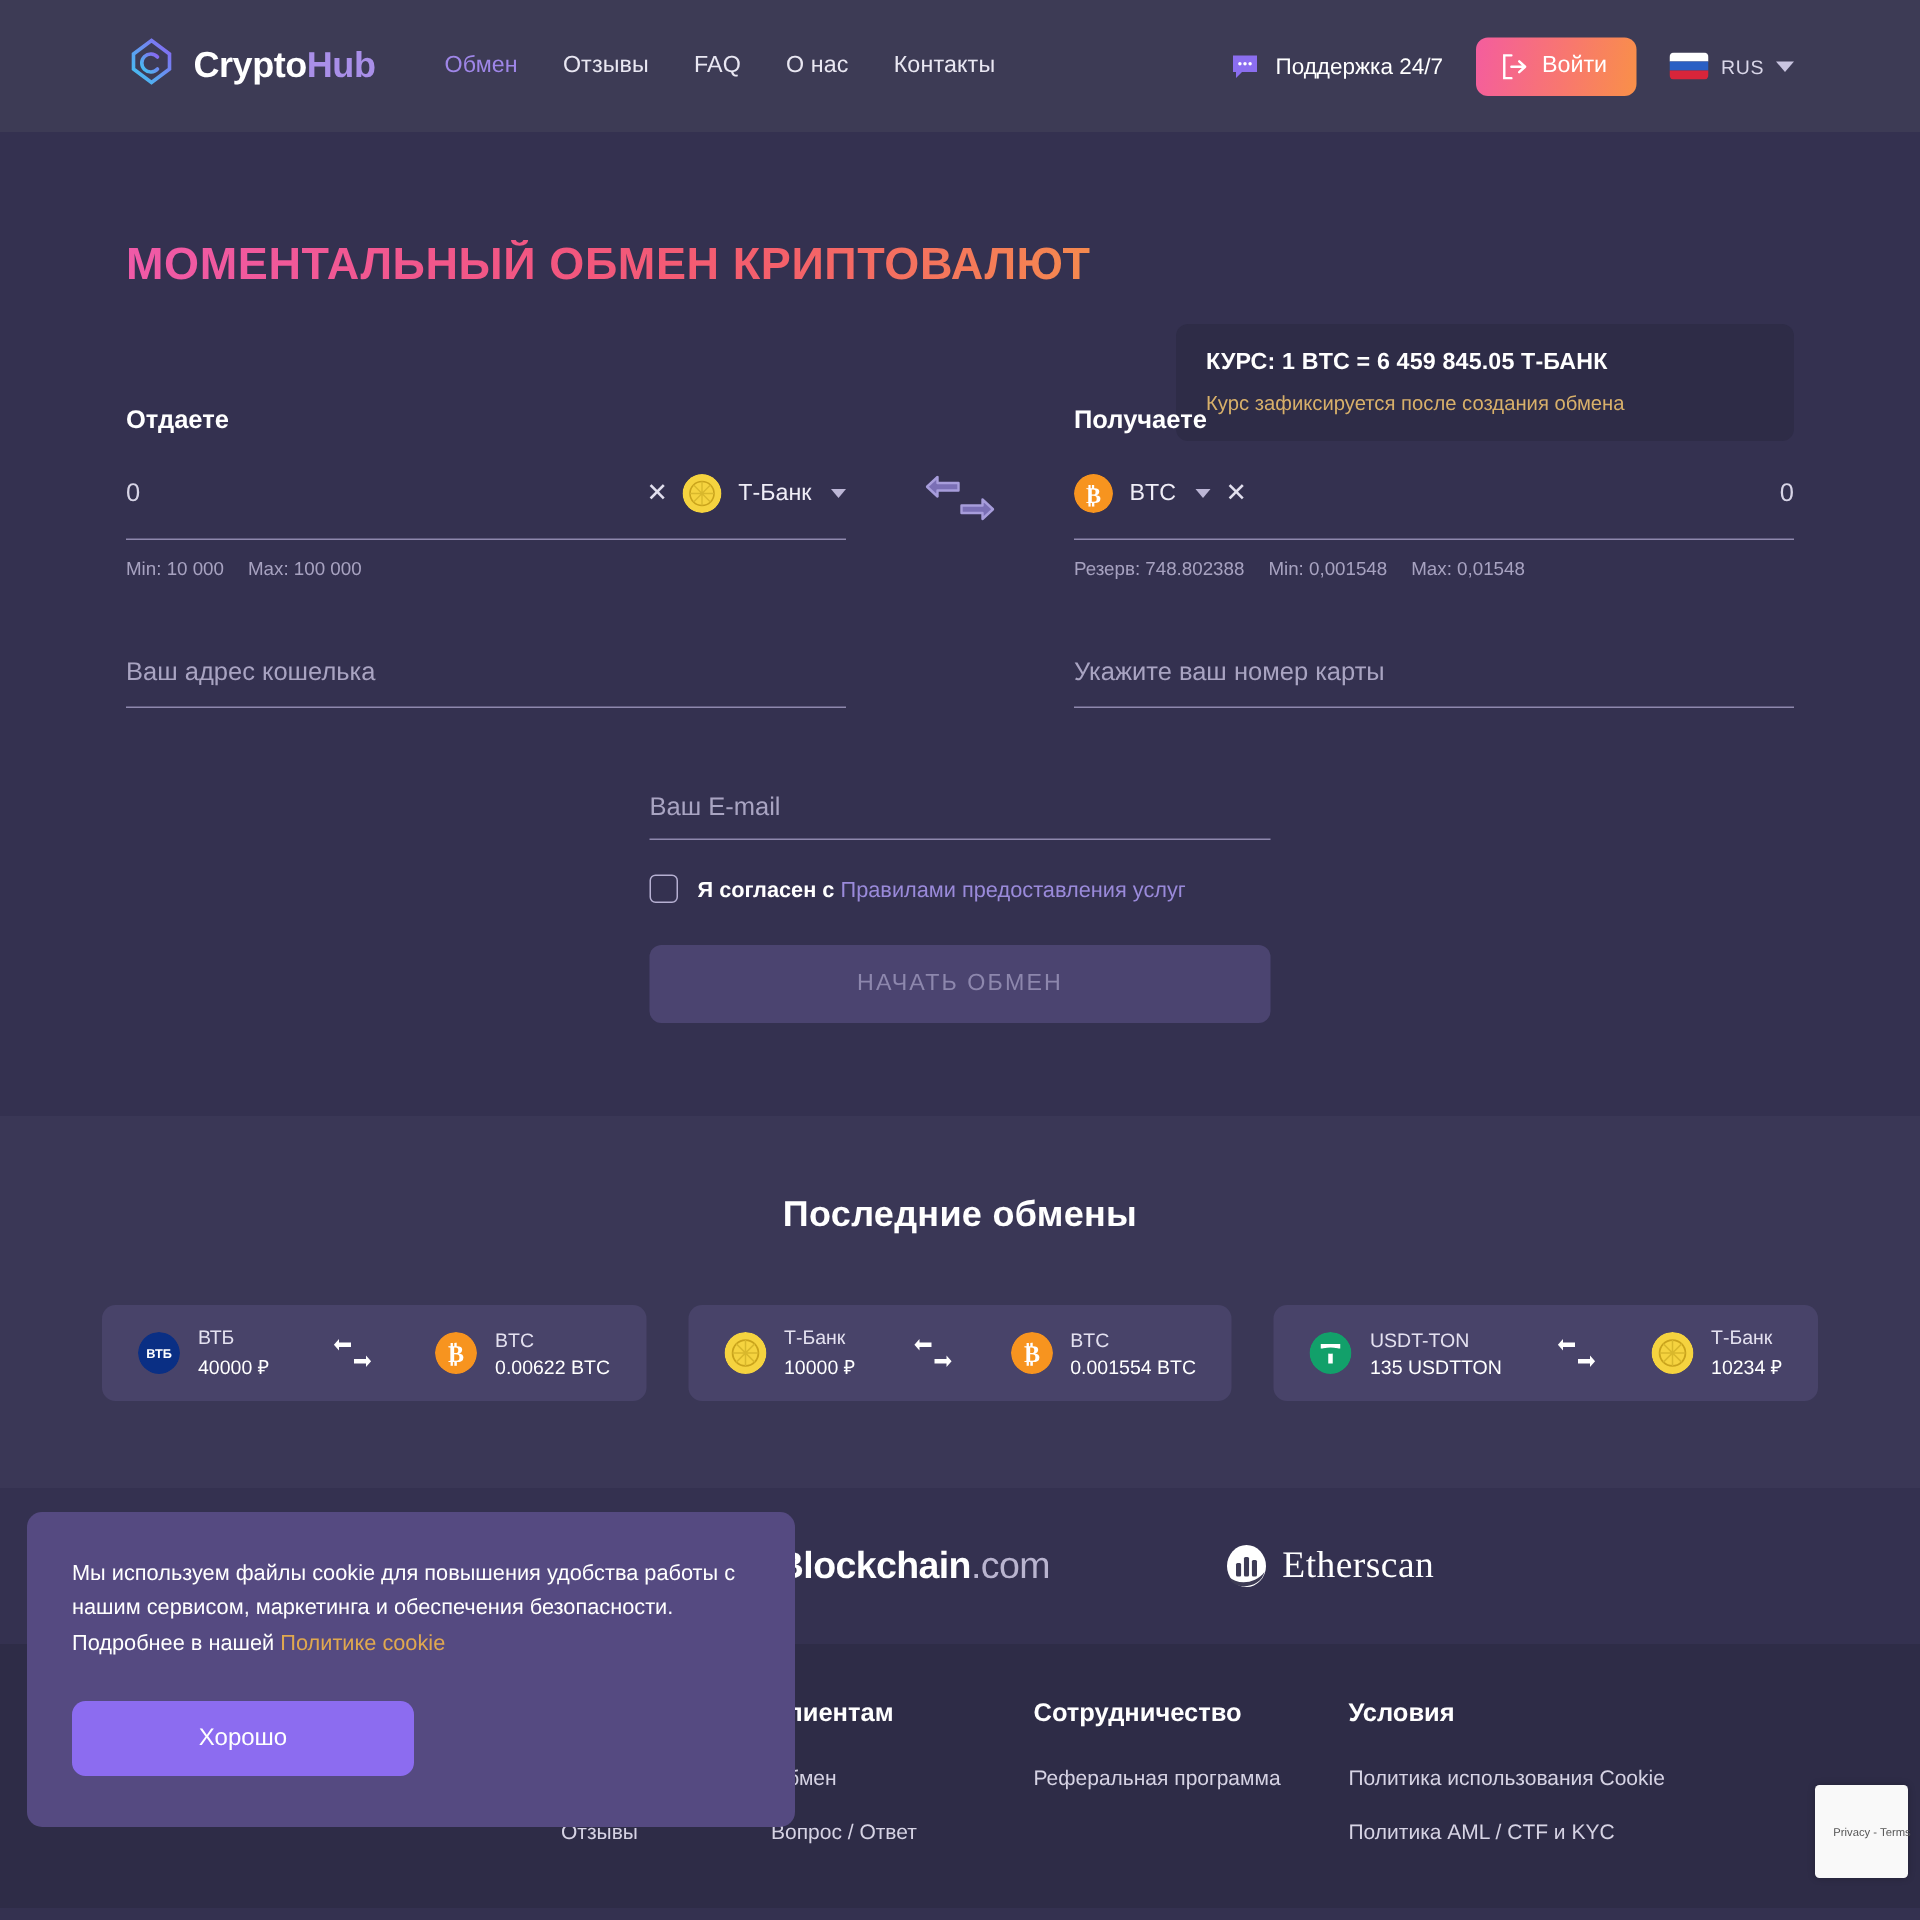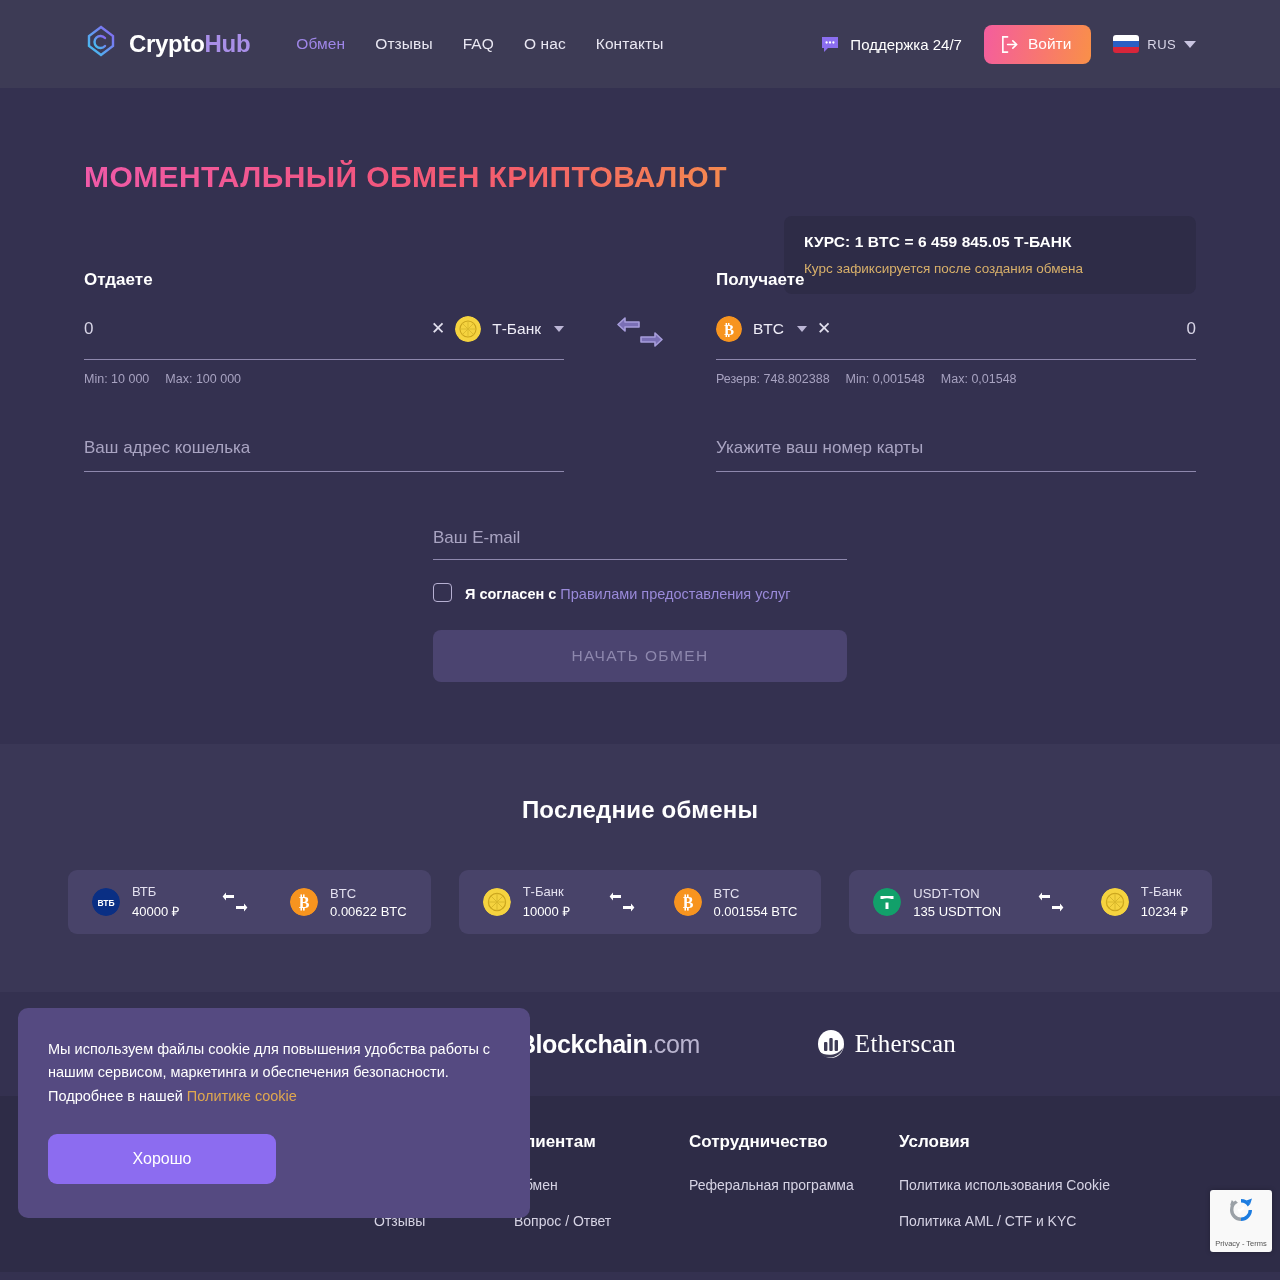--- a/index.html
+++ b/index.html
@@ -228,21 +228,21 @@
     background: #8c6cf0; border: none; border-radius: 9px;
     font-size: 16px; color: #ffffff; cursor: pointer;
     font-family: "Liberation Sans", sans-serif;
   }
 
   
   .recaptcha {
     position: absolute; right: 8px; bottom: 28px;
     width: 62px; height: 62px; background: #f9f9f9;
     border-radius: 3px; box-shadow: 0 0 5px rgba(0,0,0,.25);
-    display: flex; flex-direction: column; align-items: center;
+    display: flex; align-items: center;
     justify-content: center; gap: 14px; z-index: 30;
   }
   .recaptcha-lbl { font-size: 7.5px; color: #555; white-space: nowrap; }
 </style>
 </head>
 <body>
 
 <div class="header">
   <div class="brand">
     <svg class="brand-logo" viewBox="0 0 34 40">

